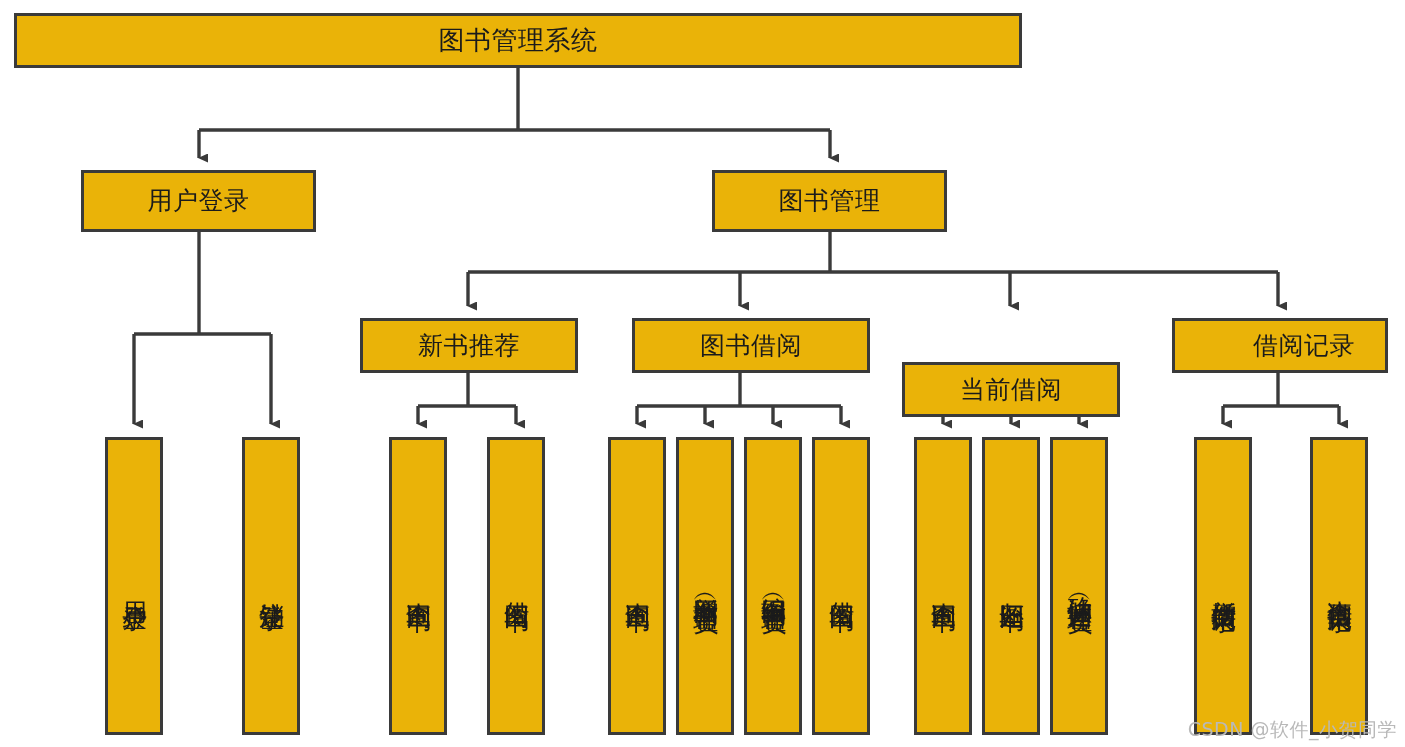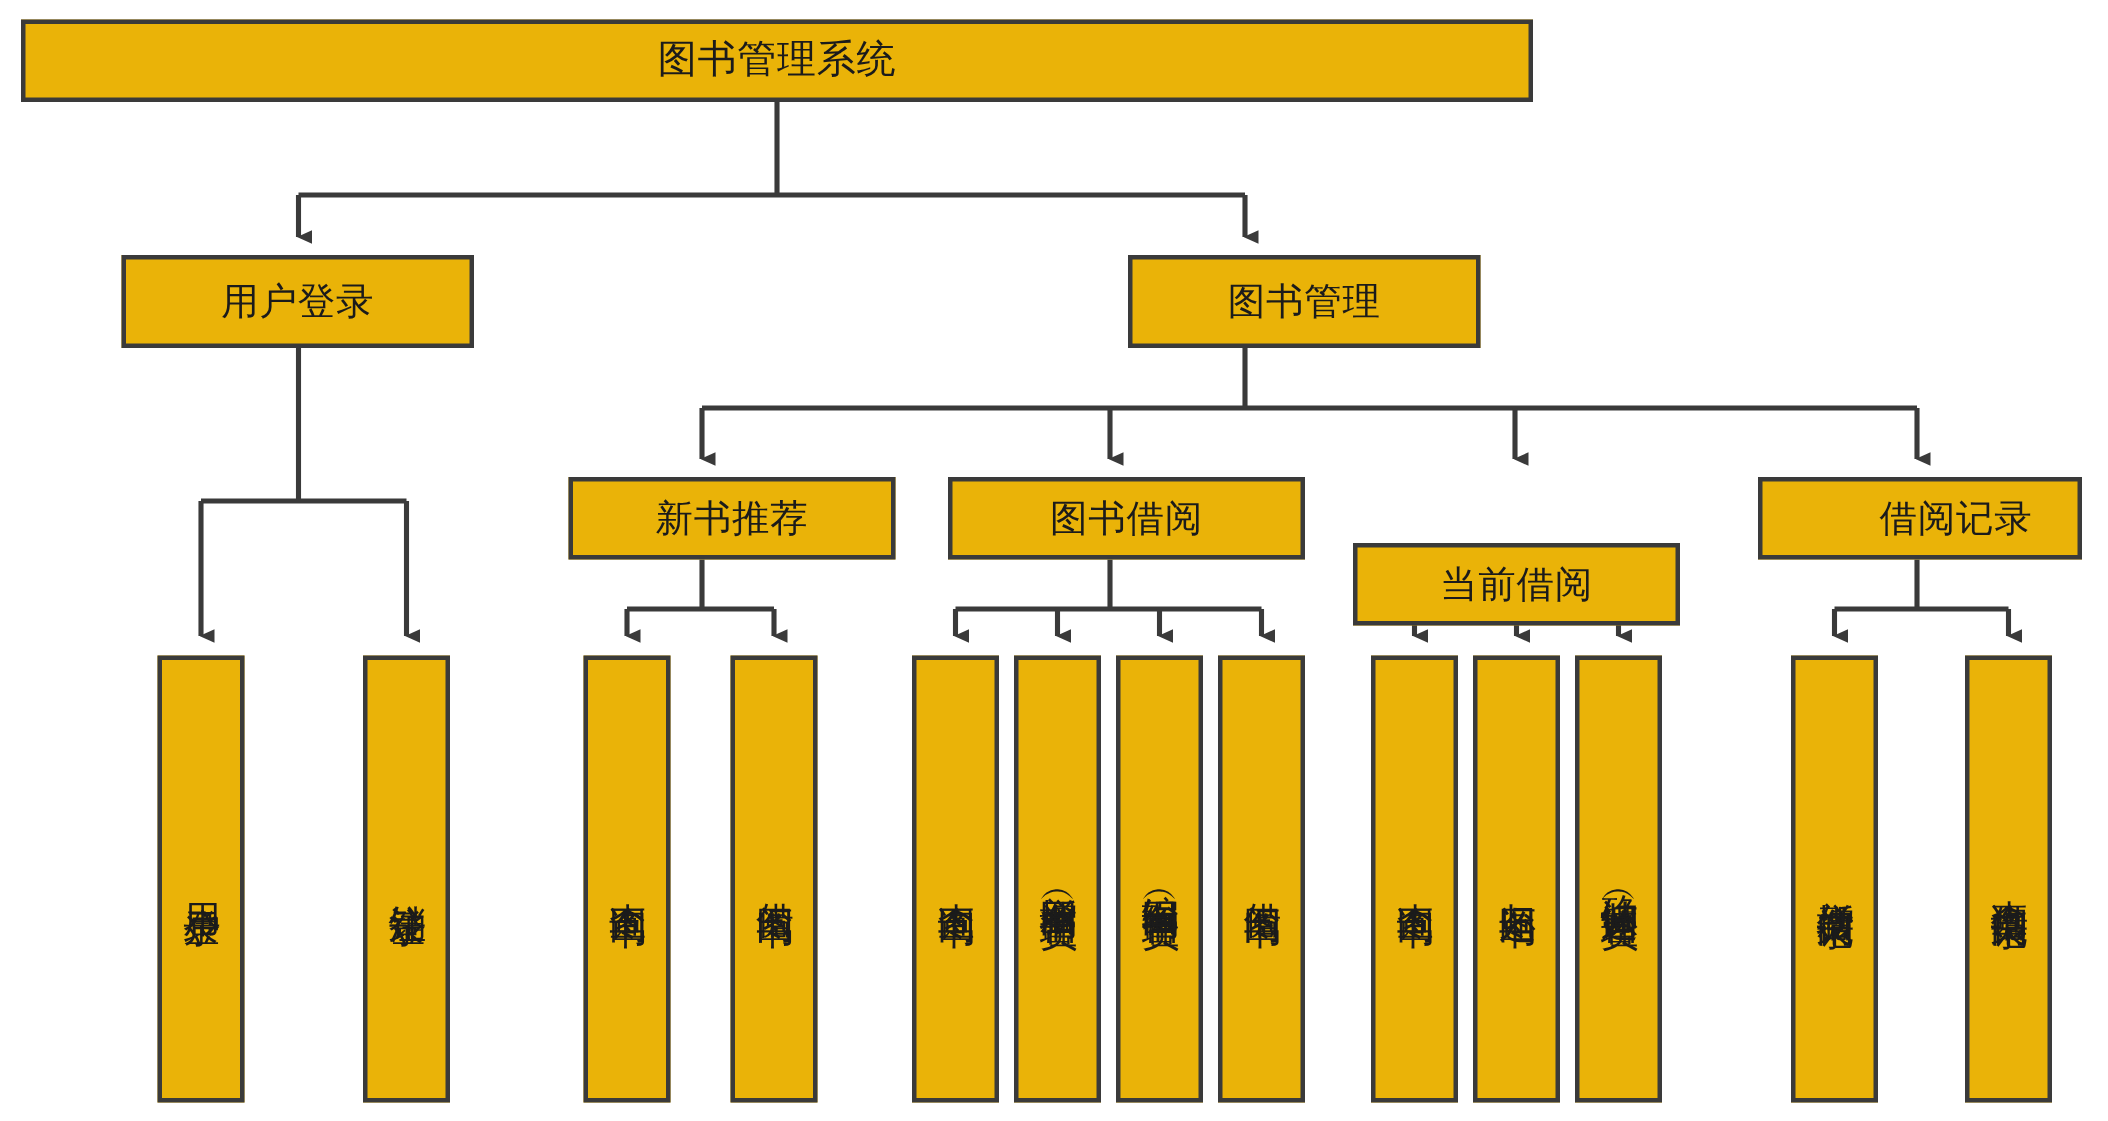--- a/index.html
+++ b/index.html
@@ -133,25 +133,25 @@
     </g>
   </svg>
 
   <div class="node horizontal root" style="left:14px; top:13px; width:1008px; height:55px;">
     <span class="node-label">图书管理系统</span>
   </div>
 
   <div class="node horizontal" style="left:81px; top:170px; width:235px; height:62px;">
     <span class="node-label">用户登录</span>
   </div>
-  <div class="node horizontal" style="left:712px; top:170px; width:235px; height:62px;margin-left:40px;">
+  <div class="node horizontal" style="left:712px; top:170px; width:235px; height:62px;">
     <span class="node-label">图书管理</span>
   </div>
 
-  <div class="node horizontal" style="left:379px; top:318px; width:218px; height:55px;">
+  <div class="node horizontal" style="left:360px; top:318px; width:218px; height:55px;">
     <span class="node-label">新书推荐</span>
   </div>
   <div class="node horizontal" style="left:632px; top:318px; width:238px; height:55px;">
     <span class="node-label">图书借阅</span>
   </div>
   <div class="node horizontal" style="left:902px; top:318px; width:218px; height:55px;margin-top:44px;">
     <span class="node-label">当前借阅</span>
   </div>
   <div class="node horizontal" style="left:1172px; top:318px; width:216px; height:55px;padding-left:48px;">
     <span class="node-label">借阅记录</span>
@@ -194,14 +194,15 @@
     <span class="node-label">确认归还（管理员）</span>
   </div>
 
   <div class="node leaf" style="left:1194px; top:437px; width:58px; height:298px;">
     <span class="node-label">新增借阅记录</span>
   </div>
   <div class="node leaf" style="left:1310px; top:437px; width:58px; height:298px;">
     <span class="node-label">查询借阅记录</span>
   </div>
 
+  <div id="watermark">CSDN @软件_小贺同学</div>
 
 </div>
 
 </body></html>

